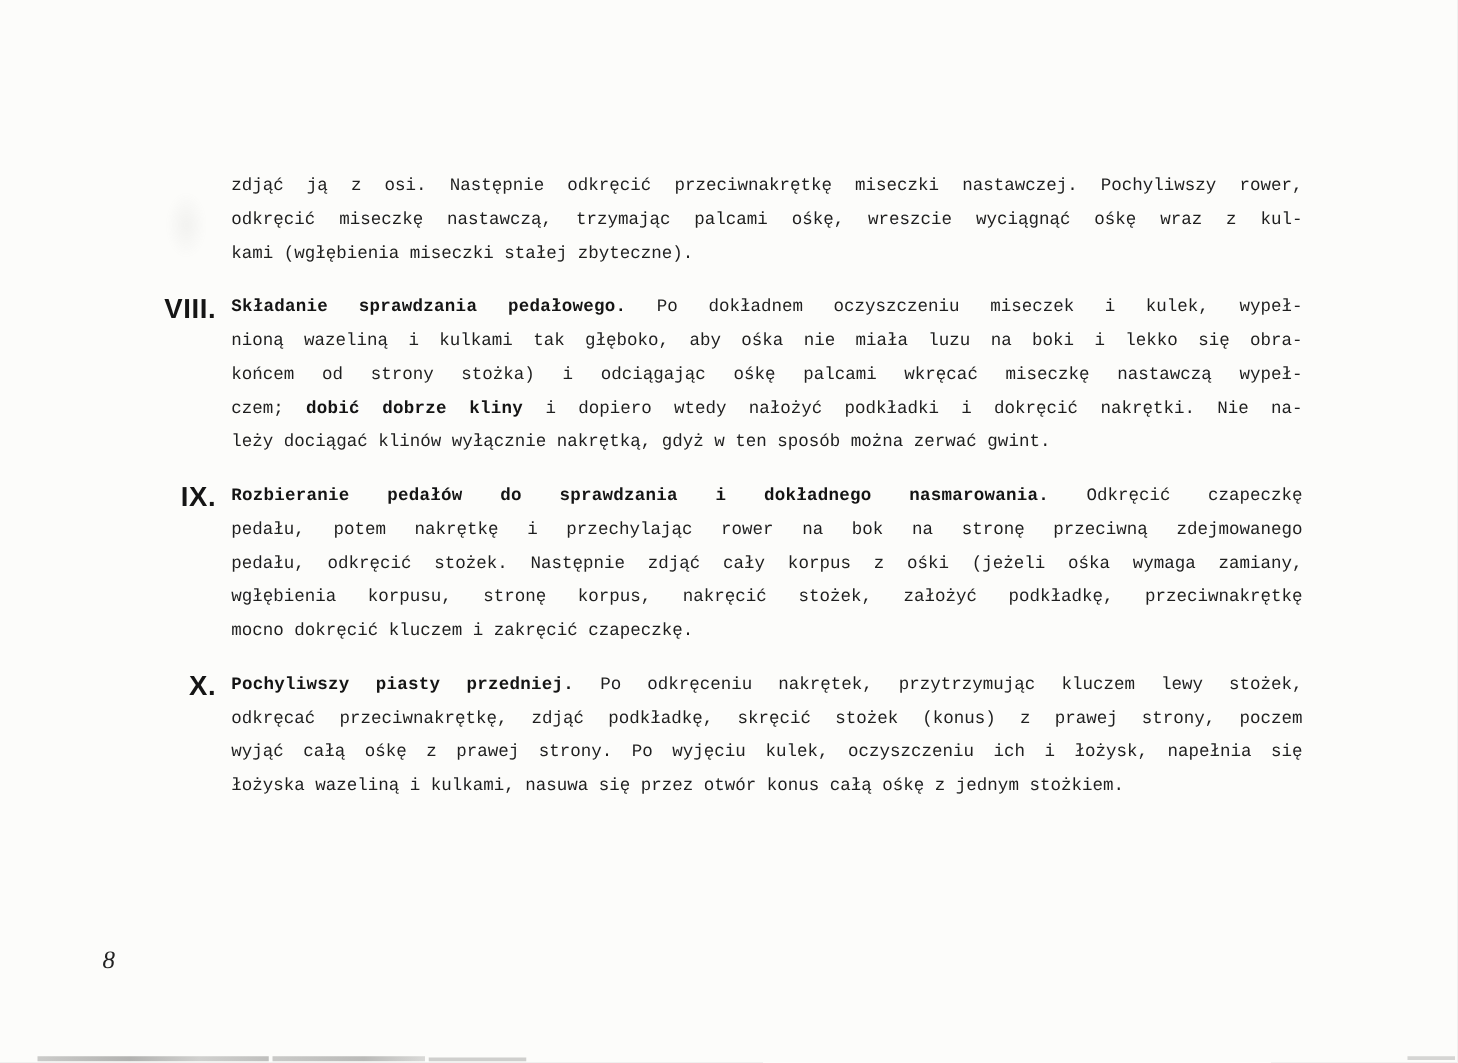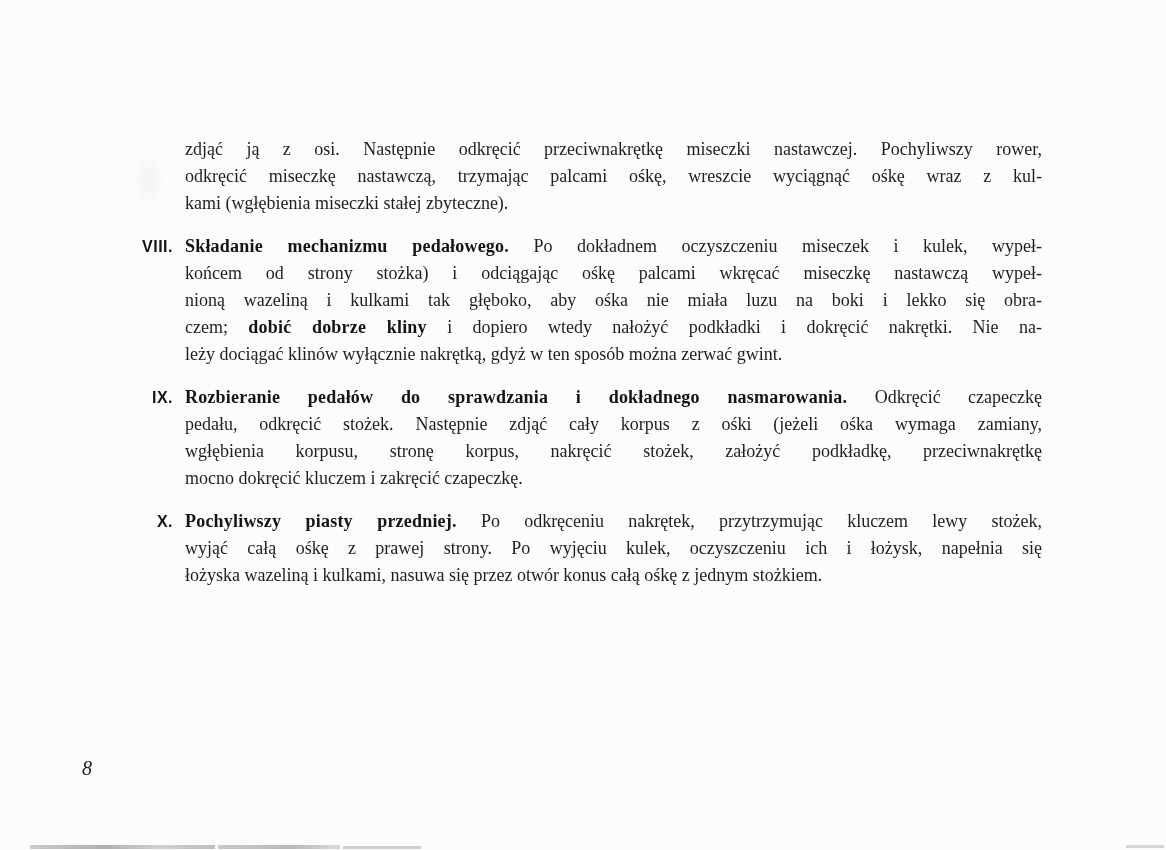--- a/index.html
+++ b/index.html
@@ -17,26 +17,26 @@
     width:932px;
   }
   .section{display:flex;margin-bottom:16px;}
   .numeral{
     width:75px;
     box-sizing:border-box;
     padding-right:12px;
     text-align:right;
     font-family:"Liberation Sans","DejaVu Sans",sans-serif;
     font-weight:bold;
-    font-size:16px;
+    font-size:22px;
     line-height:27px;
     letter-spacing:.5px;
     color:#151515;
   }
-  .body{flex:1;font-size:18px;line-height:27px;}
+  .body{flex:1;font-size:14px;line-height:27px;font-family:Liberation Mono, monospace;}
   .line{text-align:justify;text-align-last:justify;white-space:normal;}
   .line.last{text-align-last:left;}
   .b{font-weight:bold;color:#141414;letter-spacing:.2px;}
   .page-number{
     position:absolute;
     left:82px;top:757px;
     font-size:20px;
     font-style:italic;
     color:#222;
   }
@@ -64,40 +64,42 @@
         <div class="numeral"></div>
         <div class="body">
           <div class="line"><span>zdjąć ją z osi.  Następnie odkręcić przeciwnakrętkę miseczki nastawczej.  Pochyliwszy rower,</span></div>
           <div class="line"><span>odkręcić miseczkę nastawczą, trzymając palcami ośkę, wreszcie wyciągnąć ośkę wraz z kul-</span></div>
           <div class="line last"><span>kami (wgłębienia miseczki stałej zbyteczne).</span></div>
         </div>
       </div>
       <div class="section">
         <div class="numeral">VIII.</div>
         <div class="body">
-          <div class="line"><span class="b">Składanie mechanizmu pedałowego.</span><span>  Po dokładnem oczyszczeniu miseczek i kulek, wypeł-</span></div>
+          <div class="line"><span class="b">Składanie sprawdzania pedałowego.</span><span>  Po dokładnem oczyszczeniu miseczek i kulek, wypeł-</span></div>
+          <div class="line"><span>nioną wazeliną i kulkami tak głęboko, aby ośka nie miała luzu na boki i lekko się obra-</span></div>
           <div class="line"><span>końcem od strony stożka) i odciągając ośkę palcami wkręcać miseczkę nastawczą wypeł-</span></div>
-          <div class="line"><span>nioną wazeliną i kulkami tak głęboko, aby ośka nie miała luzu na boki i lekko się obra-</span></div>
           <div class="line"><span>czem; </span><span class="b">dobić dobrze kliny</span><span> i dopiero wtedy nałożyć podkładki i dokręcić nakrętki. Nie na-</span></div>
           <div class="line last"><span>leży dociągać klinów wyłącznie nakrętką, gdyż w ten sposób można zerwać gwint.</span></div>
         </div>
       </div>
       <div class="section">
         <div class="numeral">IX.</div>
         <div class="body">
           <div class="line"><span class="b">Rozbieranie pedałów do sprawdzania i dokładnego nasmarowania.</span><span>  Odkręcić czapeczkę</span></div>
+          <div class="line"><span>pedału, potem nakrętkę i przechylając rower na bok na stronę przeciwną zdejmowanego</span></div>
           <div class="line"><span>pedału, odkręcić stożek. Następnie zdjąć cały korpus z ośki (jeżeli ośka wymaga zamiany,</span></div>
           <div class="line"><span>wgłębienia korpusu, stronę korpus, nakręcić stożek, założyć podkładkę, przeciwnakrętkę</span></div>
           <div class="line last"><span>mocno dokręcić kluczem i zakręcić czapeczkę.</span></div>
         </div>
       </div>
       <div class="section">
         <div class="numeral">X.</div>
         <div class="body">
           <div class="line"><span class="b">Pochyliwszy piasty przedniej.</span><span>  Po odkręceniu nakrętek, przytrzymując kluczem lewy stożek,</span></div>
+          <div class="line"><span>odkręcać przeciwnakrętkę, zdjąć podkładkę, skręcić stożek (konus) z prawej strony, poczem</span></div>
           <div class="line"><span>wyjąć całą ośkę z prawej strony.  Po wyjęciu kulek, oczyszczeniu ich i łożysk, napełnia się</span></div>
           <div class="line last"><span>łożyska wazeliną i kulkami, nasuwa się przez otwór konus całą ośkę z jednym stożkiem.</span></div>
         </div>
       </div>
     </div>
 
   <div class="page-number">8</div>
 
   <div class="art art1"></div>
   <div class="art art2"></div>

